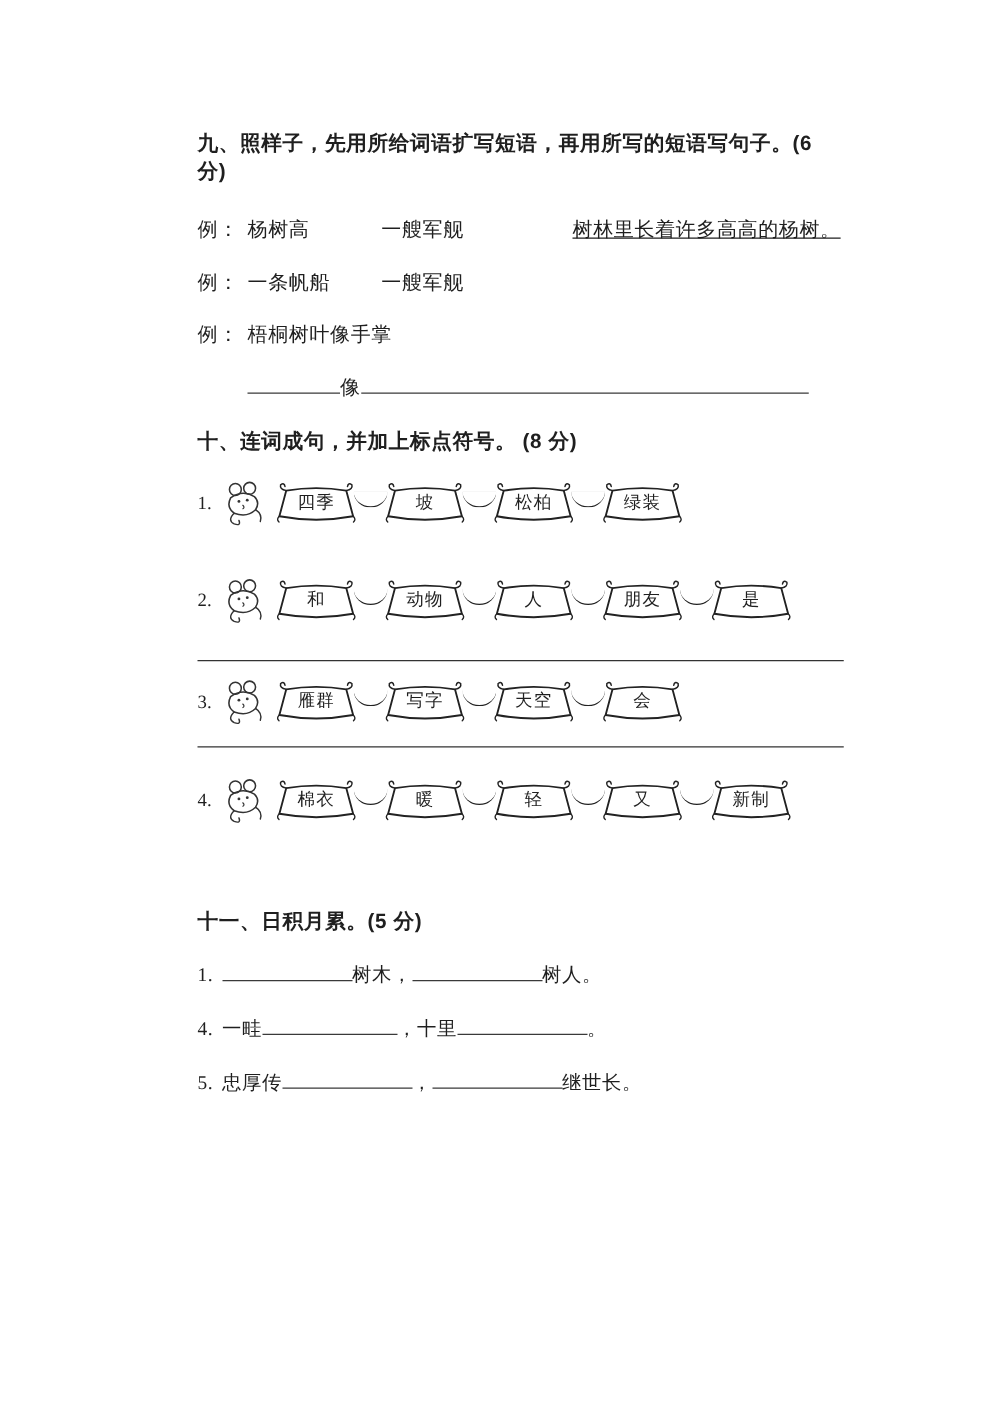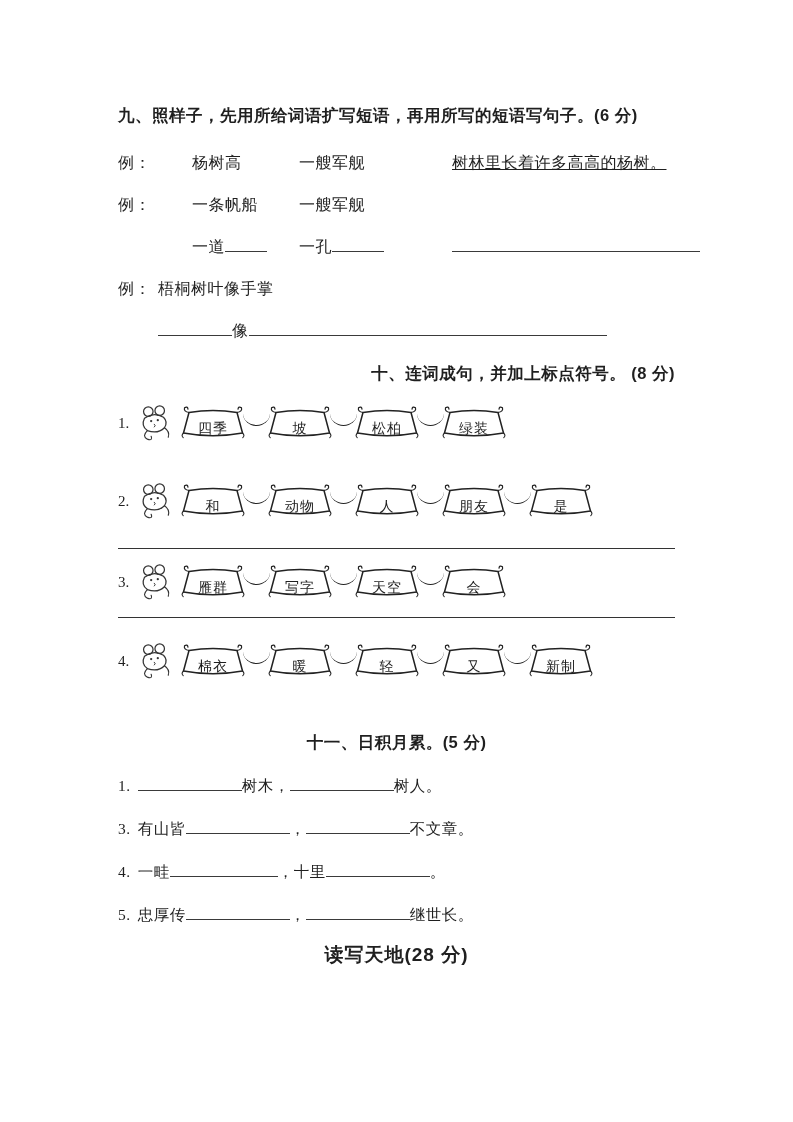--- a/index.html
+++ b/index.html
@@ -1,61 +1,61 @@
 <!DOCTYPE html>
 <html><head>
 <meta charset="utf-8">
 <style>
   * { margin:0; padding:0; box-sizing:border-box; }
   html,body { background:#e9e9e9; }
   .page {
     width:793px; height:1122px; margin:0 auto; background:#ffffff;
     font-family:"Liberation Serif","DejaVu Serif",serif; color:#1f1f1f;
-    position:relative; overflow:hidden;
+    position:relative; overflow:hidden;padding-left:40px;
   }
   .content { padding:104px 118px 0 118px; }
 
   
   .sec-title {
     font-family:"Liberation Sans","DejaVu Sans",sans-serif;
     font-size:16.5px; font-weight:600; letter-spacing:.5px; line-height:22px;
   }
 
   
   .s9-title { margin-bottom:26px; }
   .r9 { display:flex; align-items:baseline; font-size:16px; line-height:22px; margin-bottom:20px; letter-spacing:.5px; }
   .r9 .lbl { width:40px; flex:none; }
-  .r9 .c1 { width:107px; flex:none; white-space:nowrap;margin-left:34px; }
+  .r9 .c1 { width:107px; flex:none; white-space:nowrap; }
   .r9 .c2 { width:153px; flex:none; white-space:nowrap; }
   .r9 .c3 { flex:1; white-space:nowrap;text-decoration:underline; }
 
   .blank { display:inline-block; height:3px; border-bottom:1.1px solid #3a3a3a; }
   .w42{width:42px} .w52{width:52px} .w74{width:74px} .w88{width:88px}
   .w92{width:92px} .w104{width:104px} .w108{width:108px}
   .w195{width:195px} .w248{width:248px} .w360{width:358px}
 
   
-  .s10-title { margin-top:4px;text-align:right; }
+  .s10-title { margin-top:4px; }
   .wrow { display:flex; align-items:center; }
   .wnum { font-size:15px; width:17px; flex:none; }
   .mouse { width:38px; height:42px; flex:none; margin-right:7px; }
   .mouse svg { width:100%; height:100%; display:block; }
   .banner { position:relative; width:66px; height:36px; flex:none;
-            display:flex; align-items:flex-end; justify-content:center; }
+            display:flex; align-items:center; justify-content:center; }
   .banner .shape { position:absolute; left:0; top:0; width:66px; height:36px; }
   .banner .word { position:relative; font-size:14px; letter-spacing:1px; padding-bottom:3px; }
   .conn { width:27px; height:13px; flex:none; border-bottom:1.4px solid #222;
           border-radius:0 0 14px 14px / 0 0 13px 13px; margin:0 -3px;
           transform:translateY(-4px); }
   .ansline { height:1px; border-bottom:1.1px solid #333; width:100%; }
   .mt18{margin-top:18px} .mt36{margin-top:36px} .mt26{margin-top:26px}
   .mt12{margin-top:12px} .mt14{margin-top:14px} .mt22{margin-top:22px}
 
   
-  .s11-title { margin-top:49px;text-align:center; }
+  .s11-title { margin-top:64px; }
   .s11item { margin-top:21px; font-size:15.5px; line-height:22px; letter-spacing:.5px; white-space:nowrap; }
   .s11item.first { margin-top:22px; }
   .s11item .num { margin-right:7px; }
 
   
   .footer-title {
     margin-top:16px; text-align:center;
     font-family:"Liberation Sans","DejaVu Sans",sans-serif;
     font-size:19px; font-weight:700; letter-spacing:1px;
   }
@@ -99,26 +99,20 @@
         <span class="c3">树林里长着许多高高的杨树。</span>
       </div>
 
 
       <div class="r9">
         <span class="lbl">例：</span>
         <span class="c1">一条帆船</span>
         <span class="c2">一艘军舰</span>
       </div>
 
-      <div class="r9">
-        <span class="lbl"></span>
-        <span class="c1"><span>一道</span><span class="blank w42"></span></span>
-        <span class="c2"><span>一孔</span><span class="blank w52"></span></span>
-        <span class="c3"><span class="blank w248"></span></span>
-      </div>
 
       <div class="r9">
         <span class="lbl">例：</span>
         <span>梧桐树叶像手掌</span>
       </div>
 
       <div class="r9">
         <span class="lbl"></span>
         <span><span class="blank w74"></span><span>像</span><span class="blank w360"></span></span>
       </div>
@@ -291,29 +285,25 @@
     </section>
 
     <section>
       <h2 class="sec-title s11-title">十一、日积月累。(5 分)</h2>
 
       <div class="s11item first">
         <span class="num">1.</span><span class="blank w104"></span><span>树木，</span><span class="blank w104"></span><span>树人。</span>
       </div>
 
 
-      <div class="s11item">
-        <span class="num">3.</span><span>有山皆</span><span class="blank w104"></span><span>，</span><span class="blank w104"></span><span>不文章。</span>
-      </div>
 
       <div class="s11item">
         <span class="num">4.</span><span>一畦</span><span class="blank w108"></span><span>，十里</span><span class="blank w104"></span><span>。</span>
       </div>
 
       <div class="s11item">
         <span class="num">5.</span><span>忠厚传</span><span class="blank w104"></span><span>，</span><span class="blank w104"></span><span>继世长。</span>
       </div>
     </section>
 
-    <h2 class="footer-title">读写天地(28 分)</h2>
 
   </div>
 </div>
 
 </body></html>

